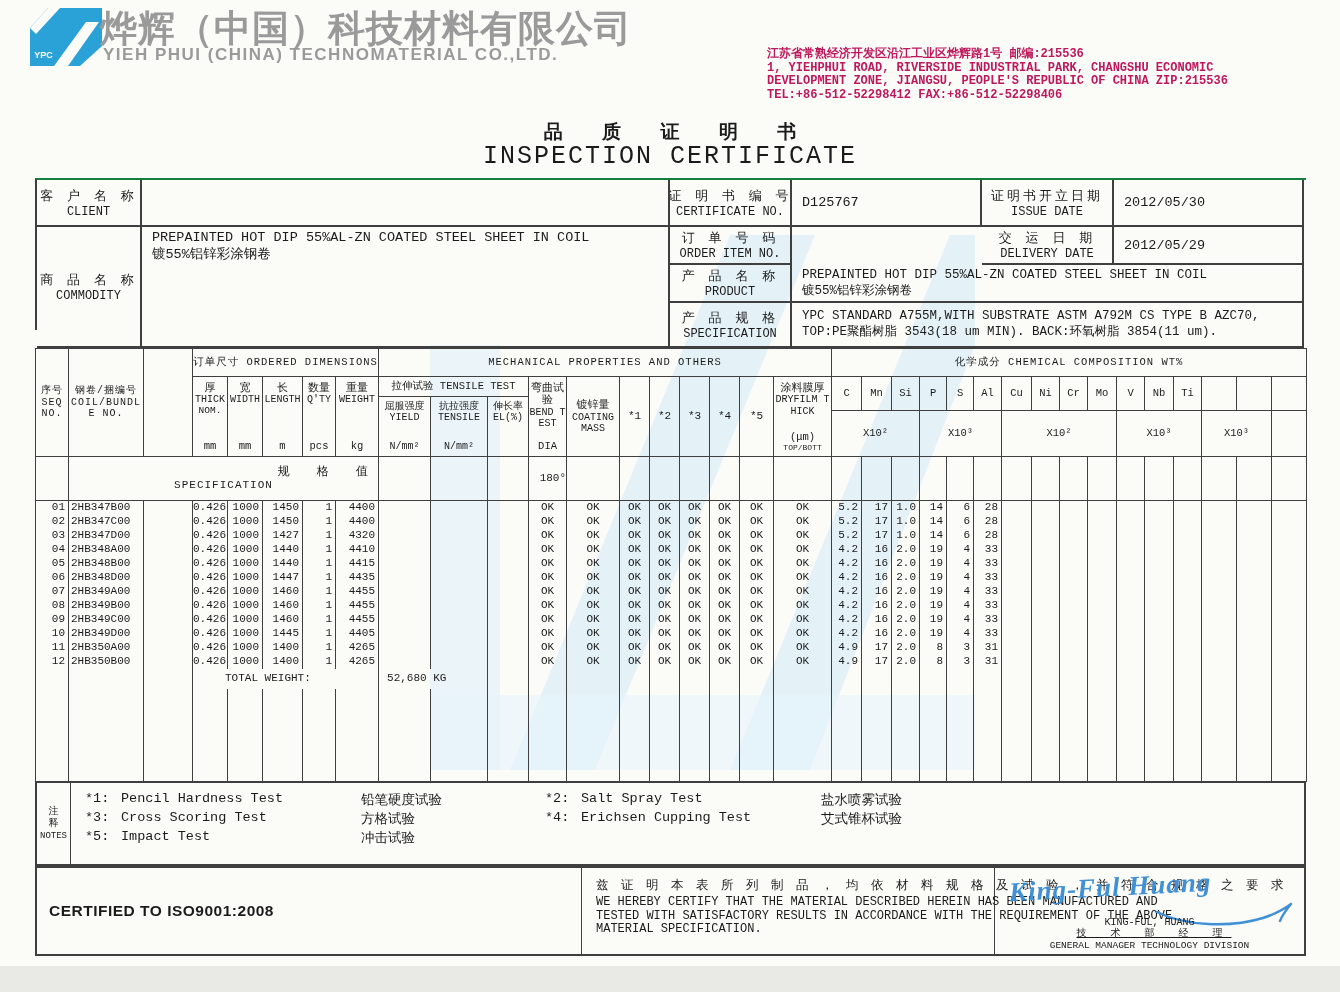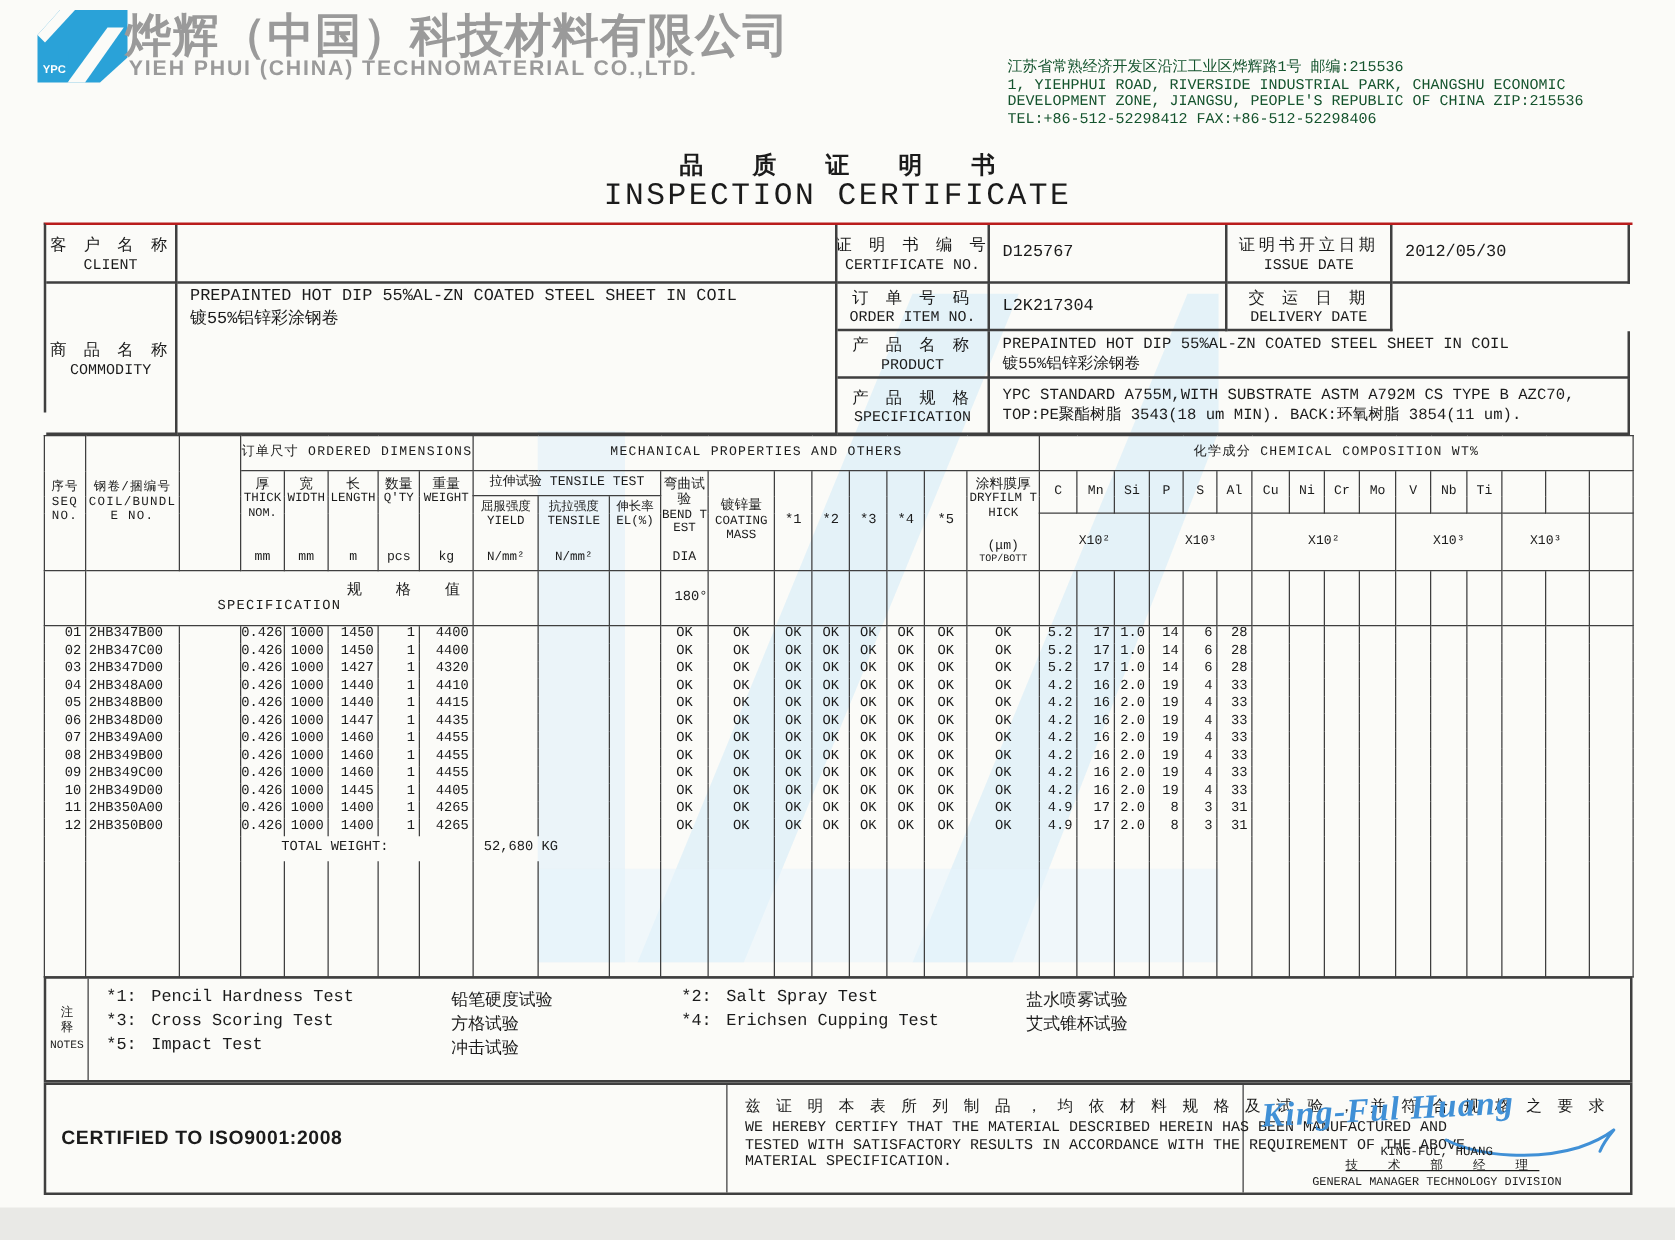--- a/index.html
+++ b/index.html
@@ -7,28 +7,28 @@
   body { background:#ffffff; }
   .page { position:absolute; top:0; left:0; width:1340px; height:992px; background:#fbfbf8; overflow:hidden;
           font-family:"Liberation Mono","DejaVu Sans Mono",monospace; color:#1b1b1b; }
   .z1 { z-index:1; }
   
   .logo { position:absolute; left:24px; top:6px; width:80px; height:62px; }
   .company-cn { position:absolute; left:100px; top:4px; font-size:37px; font-weight:bold; color:#9a9a9a;
                 font-family:"Liberation Sans",sans-serif; letter-spacing:1px; white-space:nowrap; }
   .company-en { position:absolute; left:103px; top:45px; font-size:17px; font-weight:bold; color:#9a9a9a;
                 font-family:"Liberation Sans",sans-serif; letter-spacing:1.5px; white-space:nowrap; }
-  .address { position:absolute; left:806px; top:48px; font-size:12px; line-height:13.5px; color:#14532d; white-space:nowrap; }
+  .address { position:absolute; left:767px; top:48px; font-size:12px; line-height:13.5px; color:#be185d; white-space:nowrap;font-weight:bold; }
   .title-cn { position:absolute; left:0; top:119px; width:1340px; text-align:center; font-size:19px; font-weight:bold;
               letter-spacing:14px; text-indent:14px; }
   .title-en { position:absolute; left:0; top:142px; width:1340px; text-align:center; font-size:25px; letter-spacing:2px; }
   
   .info { position:absolute; left:35px; top:178px; width:1271px; height:152px; display:grid;
           grid-template-columns:105px 528px 122px 190px 132px 190px; grid-template-rows:47px 38px 38px 45px;
-          border-top:2px solid #b91c1c; border-left:2px solid #3f3f3f; }
+          border-top:2px solid #15803d; border-left:2px solid #3f3f3f; }
   .info > div { border-right:2px solid #3f3f3f; border-bottom:2px solid #3f3f3f; overflow:hidden; }
   .lbl { display:flex; flex-direction:column; justify-content:center; align-items:center; text-align:center; }
   .lbl .cn { font-size:13px; letter-spacing:3px; white-space:nowrap; }
   .lbl .en { font-size:12px; white-space:nowrap; }
   .val { display:flex; flex-direction:column; justify-content:center; padding-left:10px; font-size:13.5px; }
   .val.top { justify-content:flex-start; padding-top:3px; }
   .val div { white-space:nowrap; }
   .i-client-l{grid-column:1;grid-row:1} .i-client-v{grid-column:2;grid-row:1}
   .i-comm-l{grid-column:1;grid-row:2/span 3} .i-comm-v{grid-column:2;grid-row:2/span 3}
   .i-cert-l{grid-column:3;grid-row:1} .i-cert-v{grid-column:4;grid-row:1}
@@ -149,27 +149,27 @@
       <span class="cn">证明书开立日期</span>
       <span class="en">ISSUE DATE</span>
     </div>
     <div class="val i-issue-v">
         <div>2012/05/30</div>
       </div>
     <div class="lbl i-order-l">
       <span class="cn">订 单 号 码</span>
       <span class="en">ORDER ITEM NO.</span>
     </div>
-    <div class="val i-order-v">
-        <div>L2K217304</div>
-      </div>
     <div class="lbl i-del-l">
       <span class="cn">交 运 日 期</span>
       <span class="en">DELIVERY DATE</span>
     </div>
+    <div class="val i-del-v">
+        <div>2012/05/29</div>
+      </div>
     <div class="lbl i-prod-l">
       <span class="cn">产 品 名 称</span>
       <span class="en">PRODUCT</span>
     </div>
     <div class="val i-prod-v">
       <div>PREPAINTED HOT DIP 55%AL-ZN COATED STEEL SHEET IN COIL</div>
       <div>镀55%铝锌彩涂钢卷</div>
     </div>
     <div class="lbl i-spec-l">
       <span class="cn">产 品 规 格</span>

